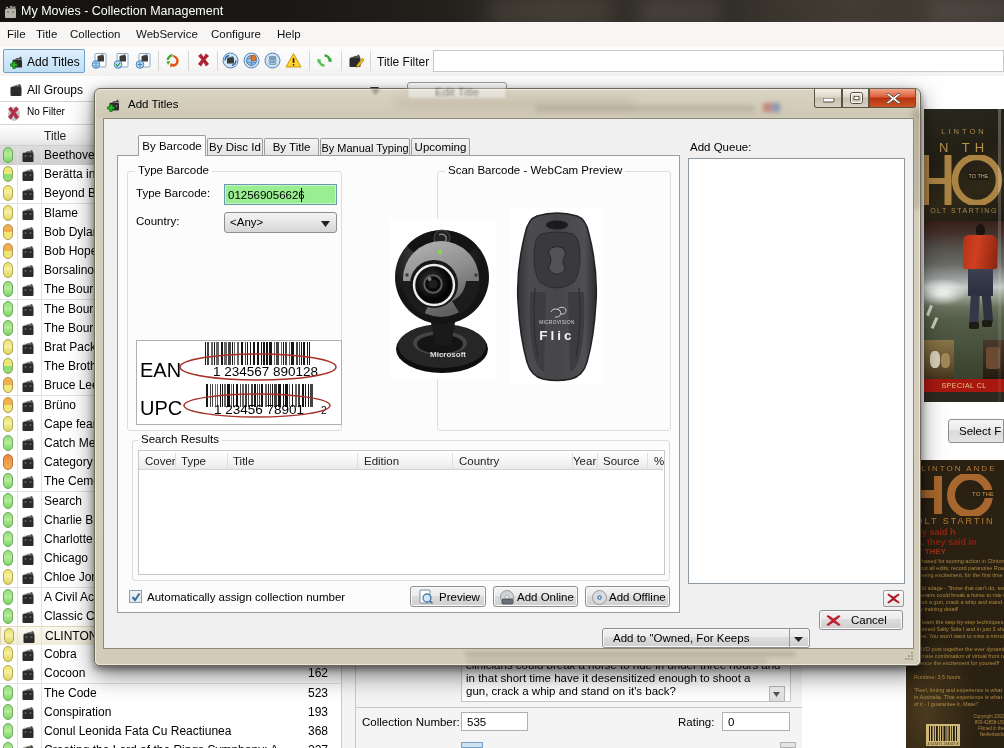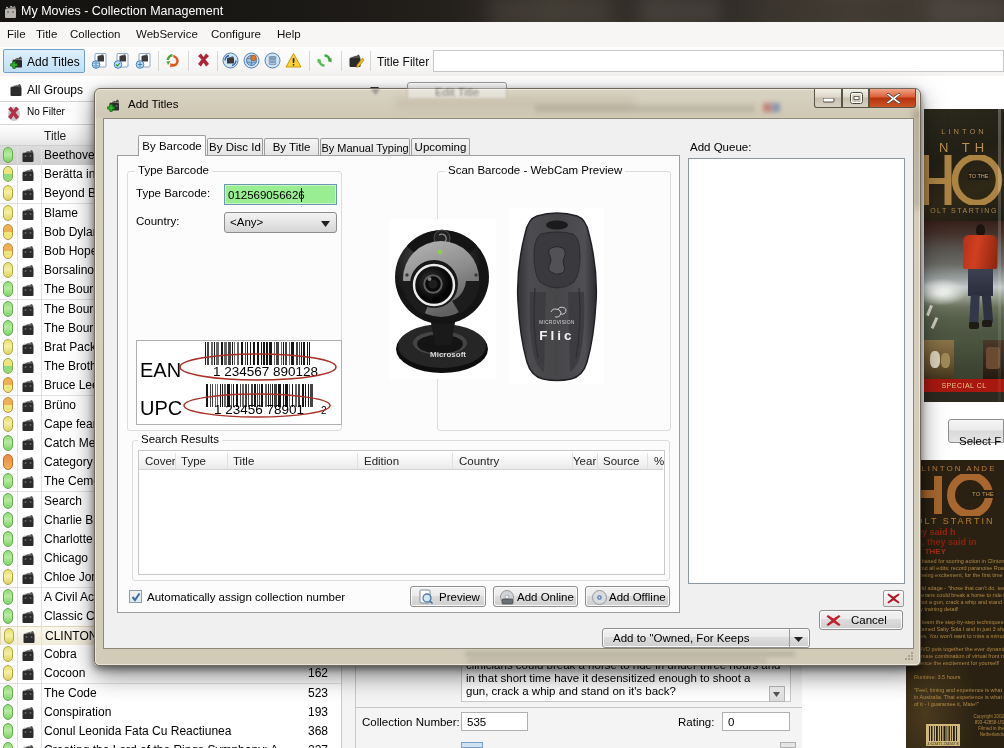--- a/index.html
+++ b/index.html
@@ -526,21 +526,21 @@
  <div class="abs" style="left:0;top:228px;width:80px;height:42px;background:linear-gradient(#4c5640,#39402e)"></div>
  <div class="abs" style="left:0;top:231px;width:30px;height:39px;background:linear-gradient(#8a7448,#5e4c2c 70%,#43361e)"></div>
  <div class="abs" style="left:6px;top:242px;width:10px;height:17px;background:#d8cfb8;border-radius:40%"></div>
  <div class="abs" style="left:17px;top:244px;width:9px;height:15px;background:#a08858;border-radius:40%"></div>
  <div class="abs" style="left:59px;top:231px;width:21px;height:39px;background:linear-gradient(#4a3828,#241a10)"></div>
  <div class="abs" style="left:62px;top:238px;width:14px;height:22px;background:#6a4a30;border-radius:3px"></div>
  <div class="abs" style="left:0;top:270px;width:80px;height:13px;background:#a81810;color:#e8c888;font-size:7px;text-align:center;padding-top:3px;letter-spacing:0.5px;white-space:nowrap">SPECIAL CL</div>
  <div class="abs" style="left:0;top:283px;width:80px;height:10px;background:#2c2a20"></div>
  <div class="abs" style="left:74px;top:0;width:3px;height:293px;background:linear-gradient(rgba(255,255,255,0.25),rgba(255,255,255,0.05))"></div>
 </div>
-<div class="abs" style="left:948px;top:419px;width:56px;height:24px;background:linear-gradient(#f6f6f6,#eaeaea 45%,#dadada 50%,#e4e4e4);border:1px solid #8e8e8e;border-radius:3px 0 0 3px;font-size:11.5px;padding:15px 0 0 10px">Select F</div>
+<div class="abs" style="left:948px;top:419px;width:56px;height:24px;background:linear-gradient(#f6f6f6,#eaeaea 45%,#dadada 50%,#e4e4e4);border:1px solid #8e8e8e;border-radius:3px 0 0 3px;font-size:11.5px;padding:5px 0 0 10px">Select F</div>
 <div class="abs" id="cover2">
  <div class="abs" style="left:0;top:0;width:98px;height:298px;background:radial-gradient(ellipse 120% 60% at 20% 85%,#4a3a1e 0%,#2a2112 45%),radial-gradient(ellipse 100% 50% at 80% 30%,#463823 0%,#261e10 60%);background-color:#261e10"></div>
  <div class="abs" style="left:0;top:4px;width:98px;text-align:center;font-size:8px;letter-spacing:2px;color:#b87c3c">CLINTON ANDE</div>
  <svg class="abs" style="left:2px;top:14px" width="96" height="42" viewBox="0 0 96 42">
         <g stroke="#a8672e" fill="none">
           <path d="M6 2 V40 M30 2 V40 M6 20 H30" stroke-width="8"></path>
           <ellipse cx="62" cy="21" rx="19" ry="19" stroke-width="8"></ellipse>
         </g>
       </svg>
  <div class="abs" style="left:64px;top:30px;width:26px;text-align:center;font-size:6px;color:#cc9a50;background:#261e10;padding:1px 0">TO THE</div>

